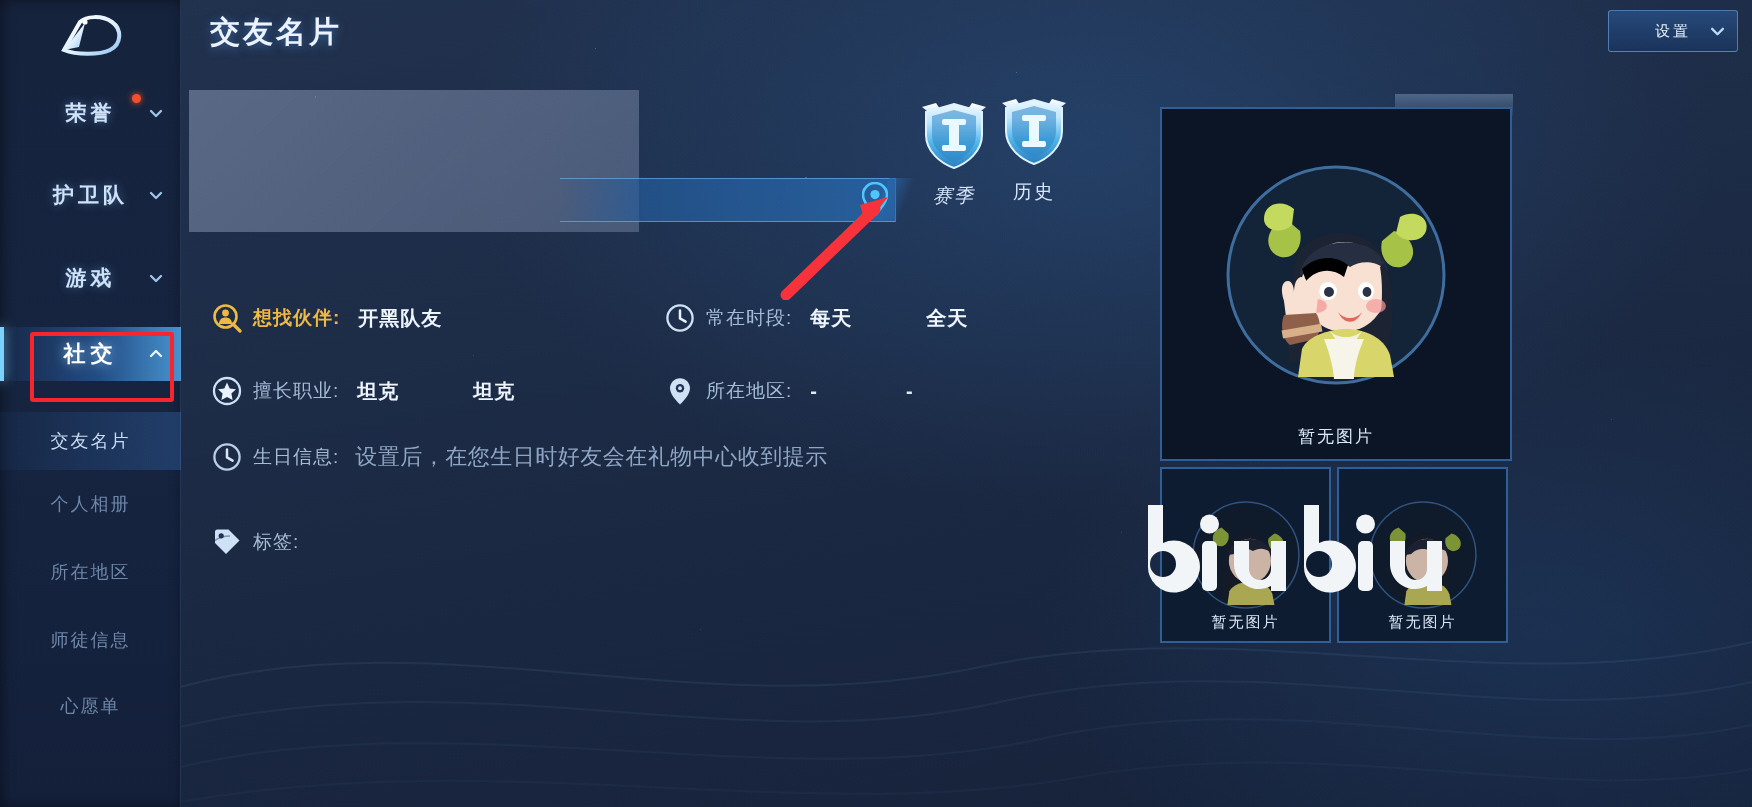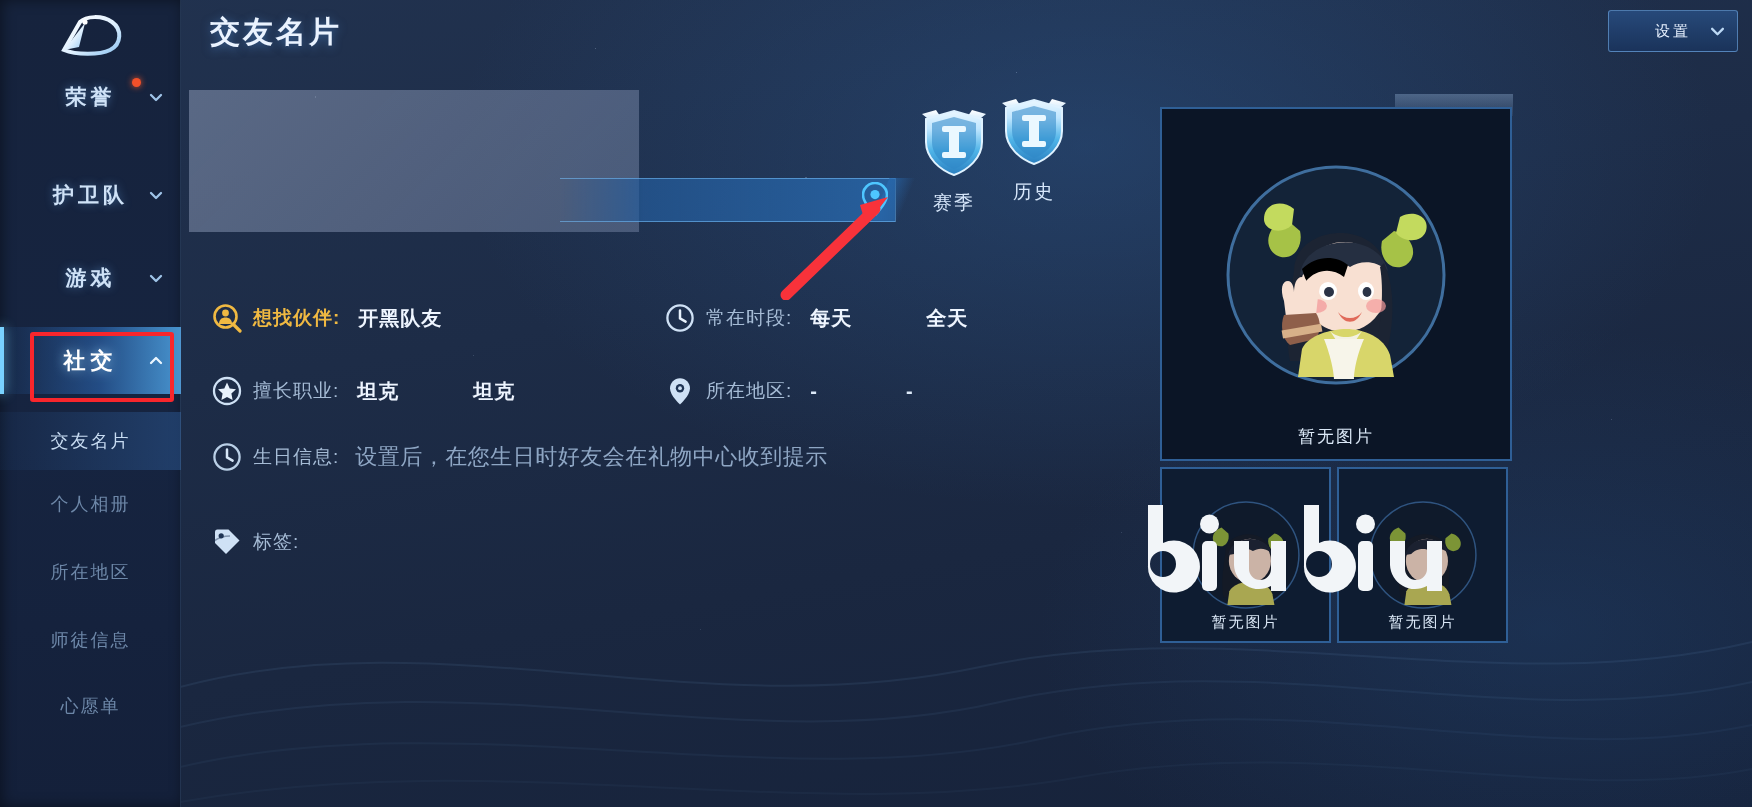--- a/index.html
+++ b/index.html
@@ -46,21 +46,21 @@
     justify-content:center;cursor:pointer;
   }
   .nav-group .gl{
     font-size:21px;letter-spacing:4px;color:#cfe2f7;font-weight:700;
     text-shadow:0 0 10px rgba(110,180,250,.45);
   }
   .chev{position:absolute;right:18px;top:50%;transform:translateY(-50%);width:14px;height:14px;}
   .dot-badge{position:absolute;width:9px;height:9px;border-radius:50%;
     background:#f2502a;box-shadow:0 0 6px rgba(255,90,40,.9);}
   .nav-active{
-    position:absolute;left:0;right:0;height:67px;
+    position:absolute;left:0;right:0;height:54px;
     background:
       linear-gradient(90deg, rgba(24,52,92,.2) 0%, rgba(46,110,190,.55) 55%, rgba(88,185,255,.75) 100%);
     display:flex;align-items:center;justify-content:center;
   }
   .nav-active:before{content:"";position:absolute;left:0;top:0;bottom:0;width:4px;background:#79d2ff;box-shadow:0 0 12px #79d2ff;}
   .nav-active .gl{font-size:22px;letter-spacing:5px;color:#ffffff;font-weight:700;text-shadow:0 0 12px rgba(160,220,255,.8);}
   .sub-item{
     position:absolute;left:0;right:0;height:58px;display:flex;align-items:center;justify-content:center;
     font-size:18px;letter-spacing:2px;cursor:pointer;
   }
@@ -179,21 +179,21 @@
             <stop offset="55%" stop-color="#dff0ff"></stop>
             <stop offset="100%" stop-color="#8fc4f0"></stop>
           </linearGradient>
         </defs>
         <path d="M12 36 L28 8 C34 2 50 1 60 8 C70 15 70 30 58 36 C48 41 24 41 12 36 Z" fill="none" stroke="url(#lg)" stroke-width="4" stroke-linecap="round"></path>
         <path d="M12 36 L33 9 L27 33 Z" fill="url(#lg)"></path>
         <circle cx="33" cy="8" r="2.6" fill="#ffffff"></circle>
       </svg>
     </div>
 
-    <div class="nav-group" style="top:68px">
+    <div class="nav-group" style="top:84px">
       <span class="gl">荣誉</span>
       <span class="dot-badge" style="right:40px;top:10px;"></span>
       <svg class="chev" viewBox="0 0 14 14">
         <path d="M2 5 L7 10 L12 5" fill="none" stroke="#9fc4e8" stroke-width="2.3" stroke-linecap="round" stroke-linejoin="round"></path>
       </svg>
     </div>
 
     <div class="nav-group" style="top:249px">
       <span class="gl">游戏</span>
       <svg class="chev" viewBox="0 0 14 14">
@@ -244,21 +244,21 @@
   </div>
 
   <div class="mask-box"></div>
 
   <div class="search-pill"></div>
   <svg class="pin-glyph" width="26" height="34" viewBox="0 0 26 34">
     <path d="M13 1 C6.4 1 1 6.3 1 12.9 C1 21 13 33 13 33 C13 33 25 21 25 12.9 C25 6.3 19.6 1 13 1 Z" fill="none" stroke="#4ec6ff" stroke-width="2.6"></path>
     <circle cx="13" cy="12.6" r="4.6" fill="#4ec6ff"></circle>
   </svg>
 
-  <div class="badge-wrap" style="left:920px;top:108px;">
+  <div class="badge-wrap" style="left:920px;top:101px;font-style:italic;">
     <svg width="68" height="70" viewBox="0 0 68 70">
       <defs>
         <linearGradient id="shg" x1="0" y1="0" x2="0" y2="1">
           <stop offset="0%" stop-color="#eaf7ff"></stop>
           <stop offset="28%" stop-color="#bfe6ff"></stop>
           <stop offset="62%" stop-color="#4fb4e8"></stop>
           <stop offset="100%" stop-color="#2a7fc0"></stop>
         </linearGradient>
         <linearGradient id="wg" x1="0" y1="0" x2="0" y2="1">
           <stop offset="0%" stop-color="#ffffff"></stop>

